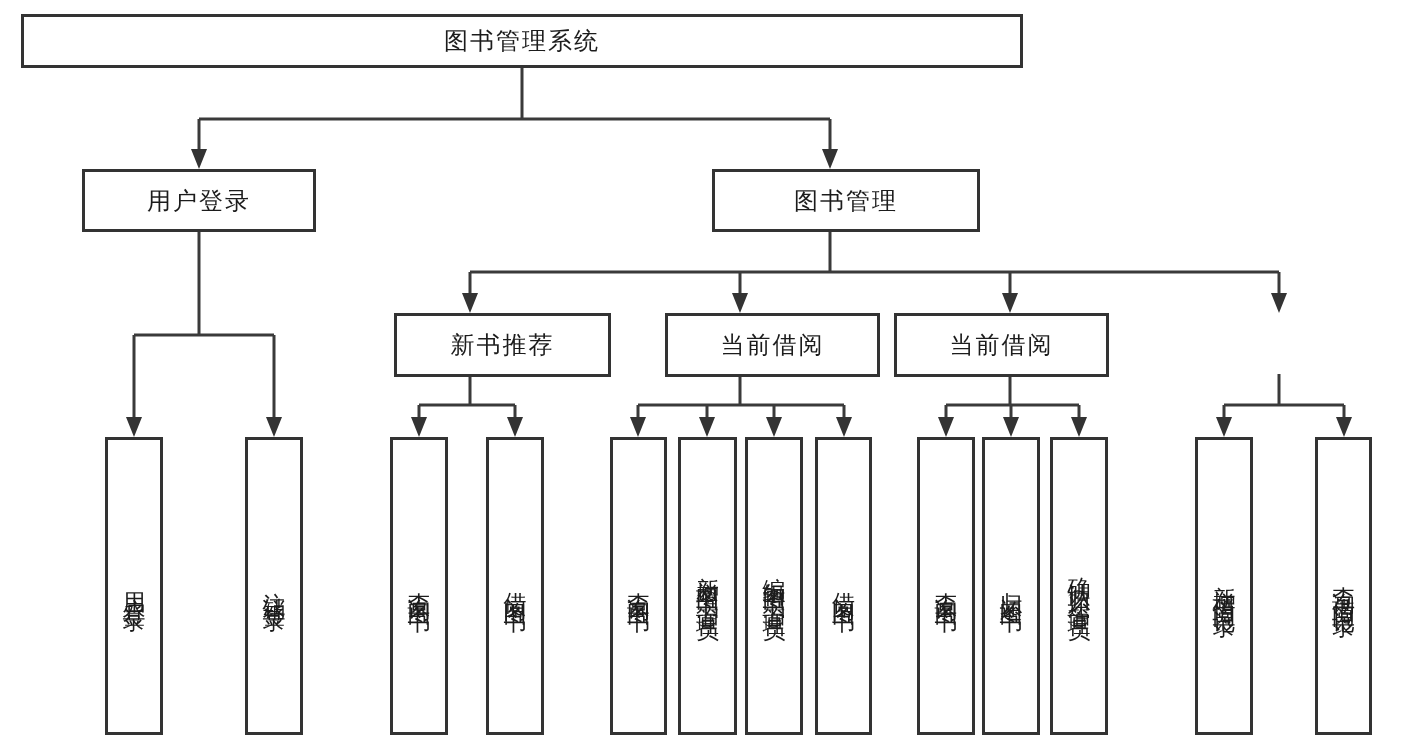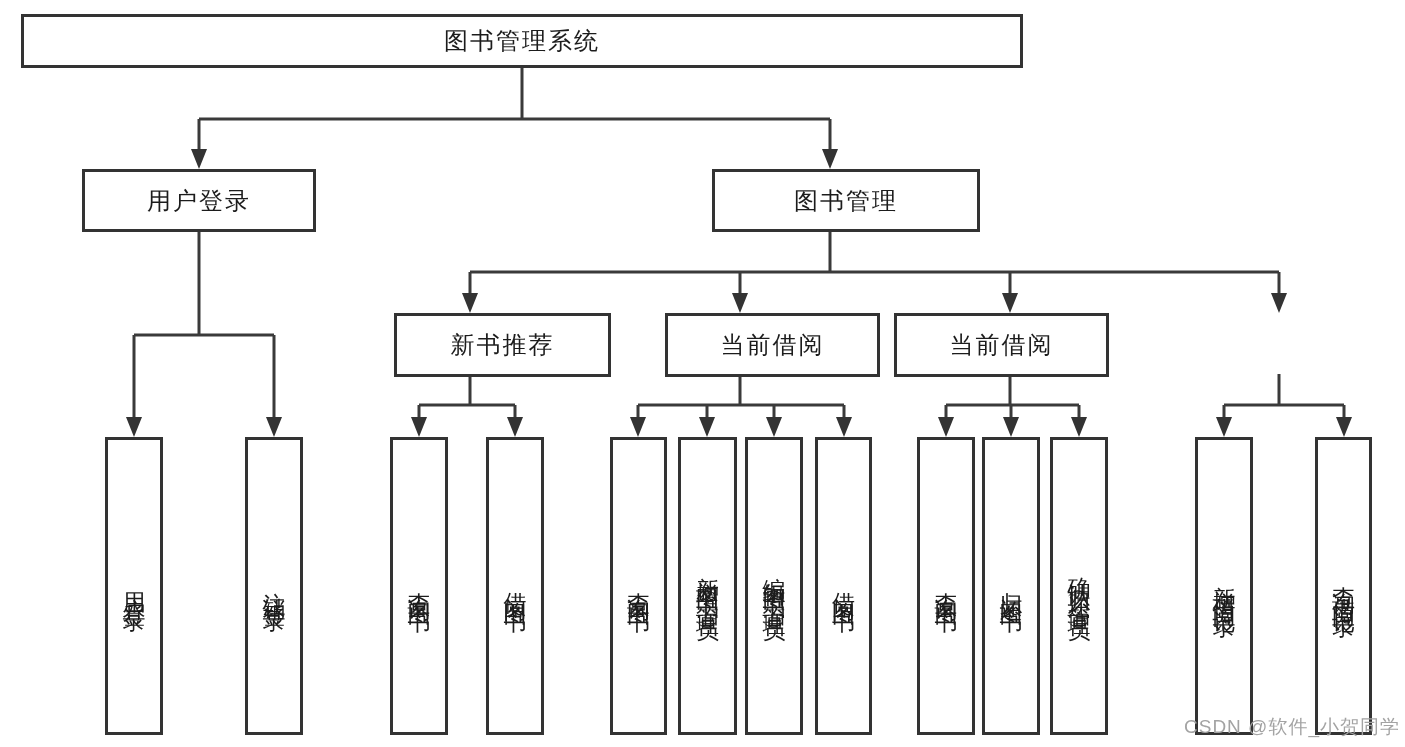--- a/index.html
+++ b/index.html
@@ -163,15 +163,14 @@
     <span class="vtext">确认归还（管理员）</span>
   </div>
 
   <div class="node leaf" style="left:1195px;">
     <span class="vtext">新增借阅记录</span>
   </div>
   <div class="node leaf" style="left:1315px; width:57px;">
     <span class="vtext">查询借阅记录</span>
   </div>
 
-  <div class="watermark">CSDN @软件_小贺同学</div>
 
 </div>
 
 </body></html>

